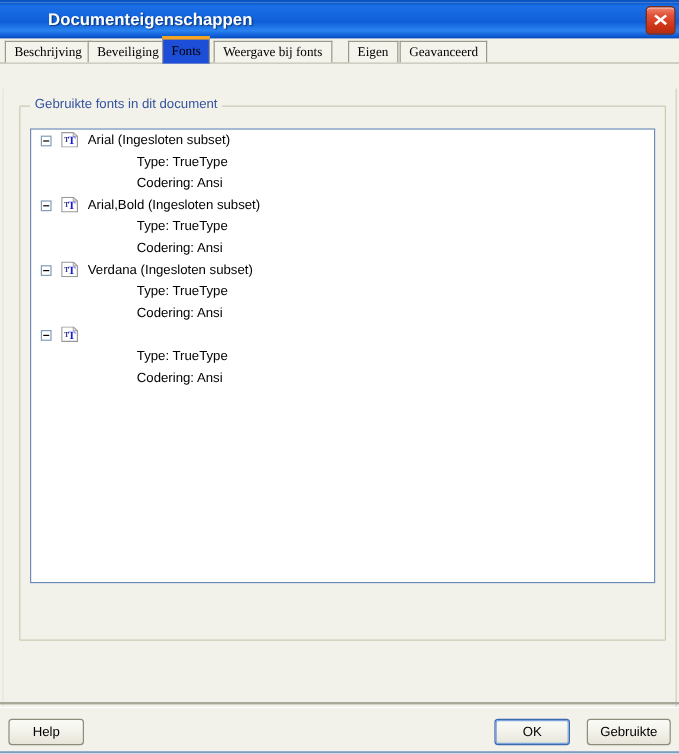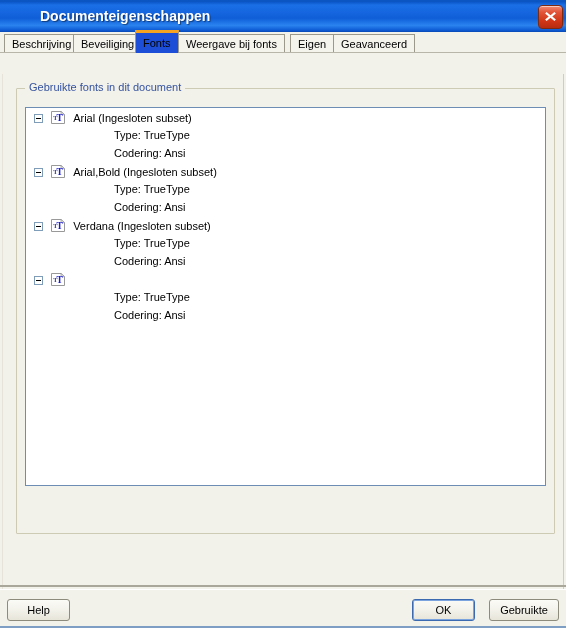--- a/index.html
+++ b/index.html
@@ -88,20 +88,21 @@
     line-height: 18px;
     padding: 0 7px;
     background: #f4f3ec;
     border: 1px solid #9a998b;
     border-bottom: none;
     font-size: 11px;
     color: #000;
     white-space: nowrap;
     cursor: pointer;
     box-sizing: border-box;
+    font-family: Liberation Serif, serif;
   }
   .tab.active {
     top: 0px;
     height: 23px;
     line-height: 21px;
     background: #1d4ed8;
     border: 1px solid #9a998b;
     border-top: 3px solid #f5a320;
     border-bottom: none;
     z-index: 5;

